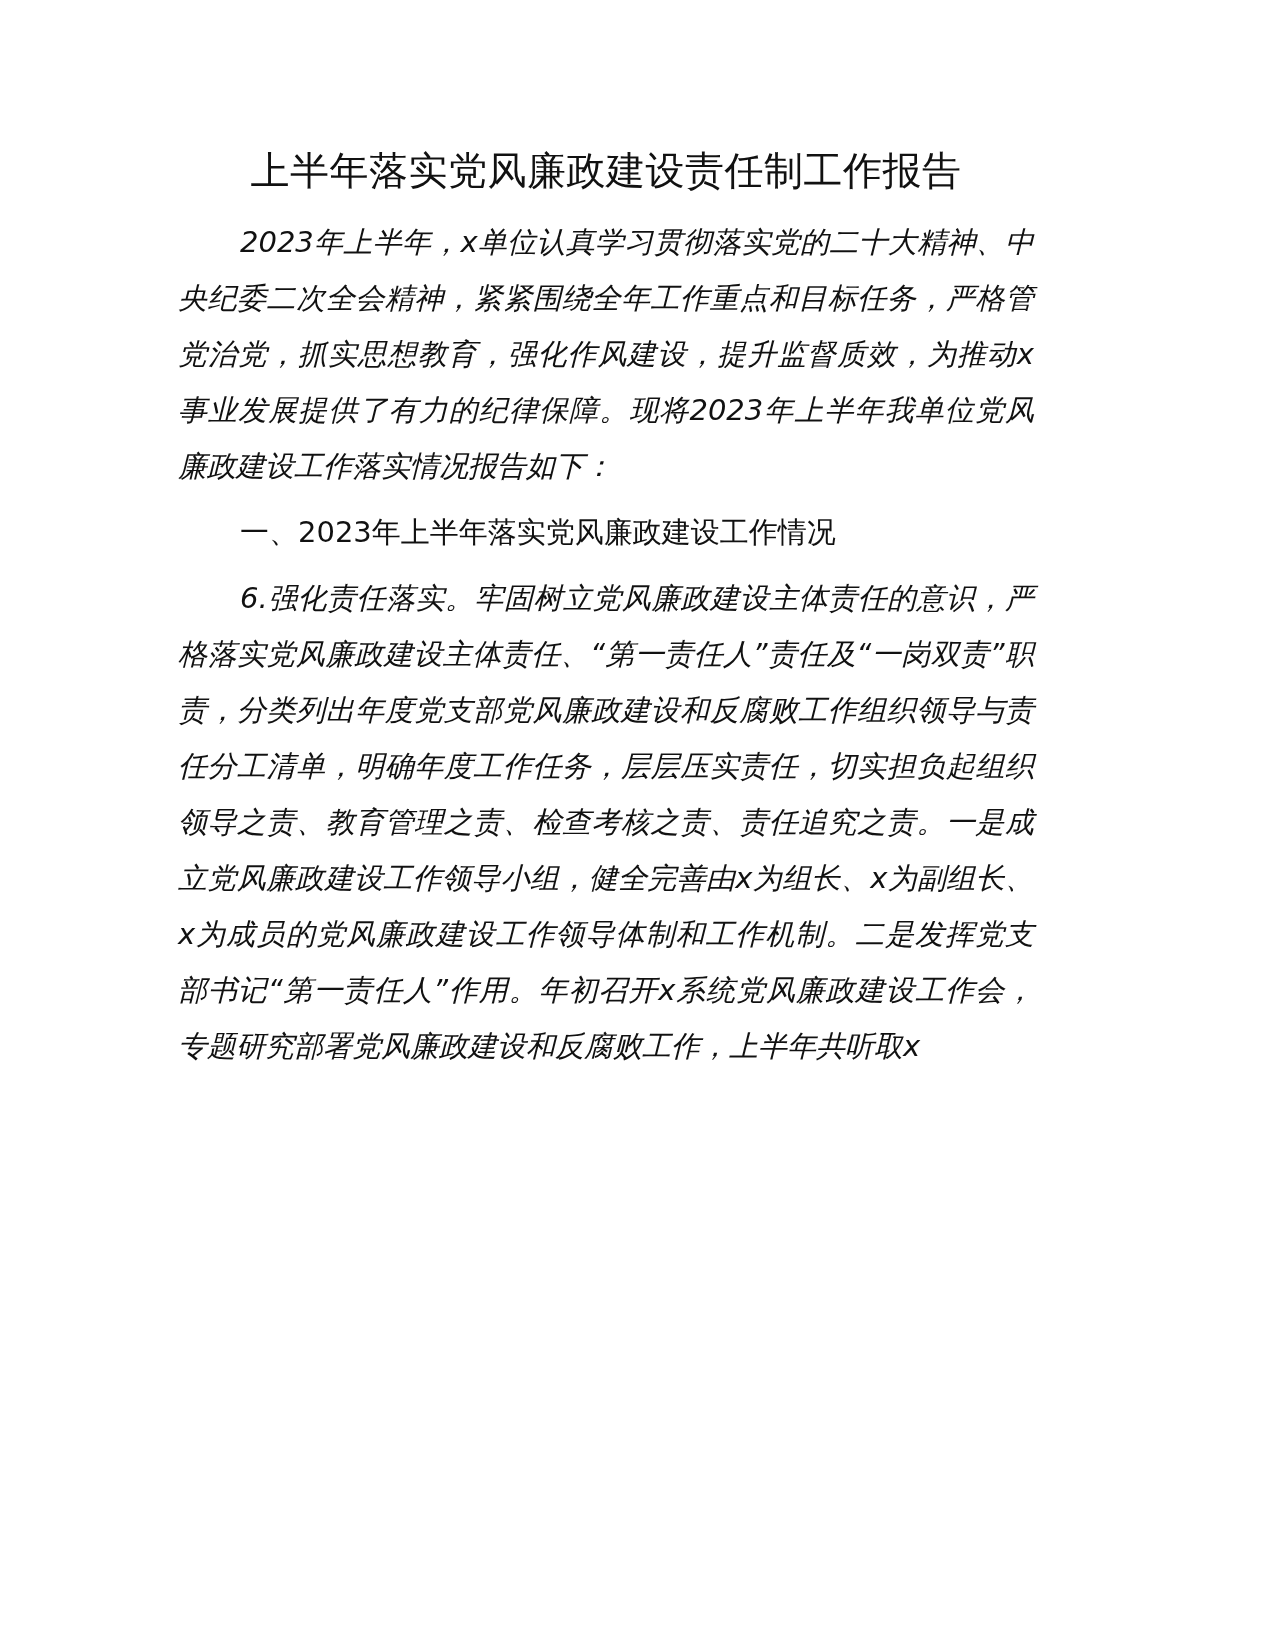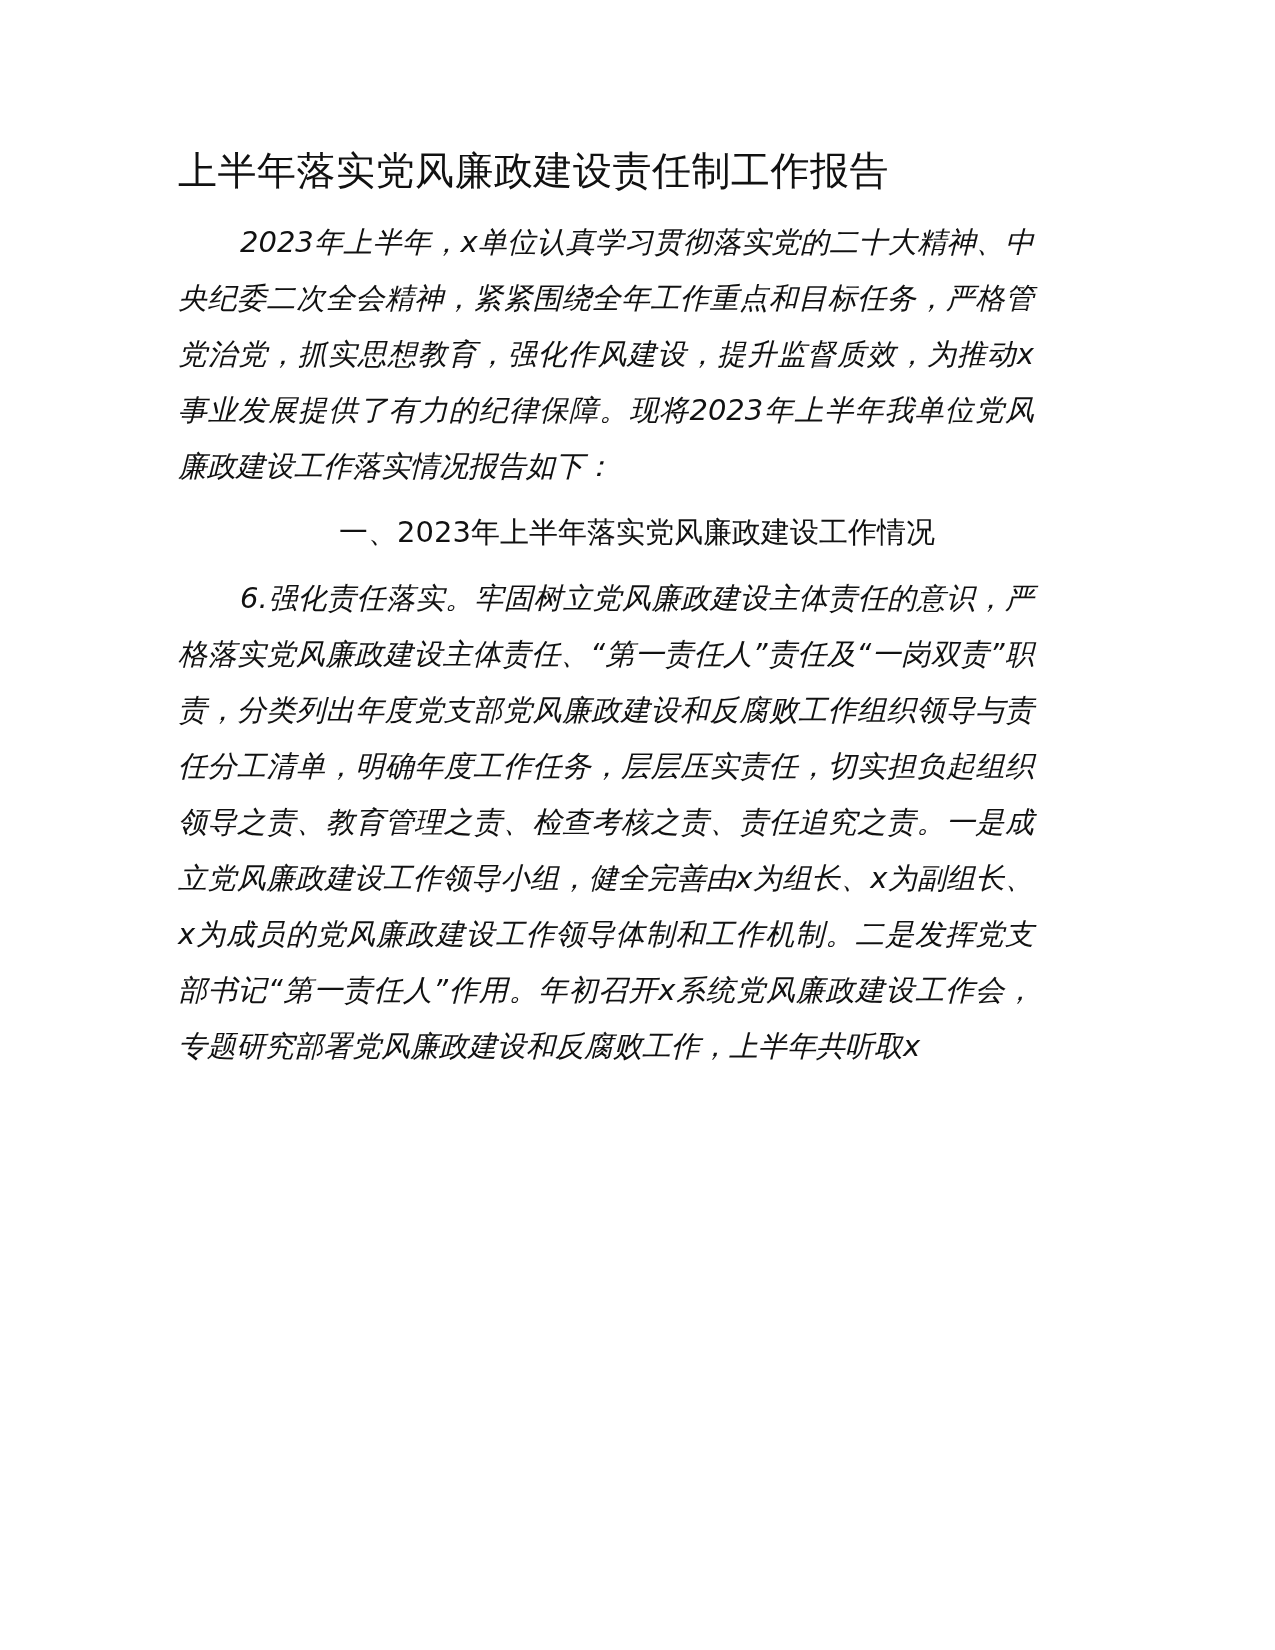--- a/index.html
+++ b/index.html
@@ -15,20 +15,21 @@
     font-family: "DejaVu Sans", "Liberation Sans", sans-serif;
     color: #111111;
   }
   .page {
     position: absolute;
     left: 178px;
     top: 140px;
     width: 856px;
   }
   .title {
+    text-align: center;
     font-size: 39px;
     line-height: 62px;
     margin: 0 0 12px 0;
     font-weight: normal;
     letter-spacing: 0.5px;
   }
   .para {
     font-size: 29px;
     line-height: 56px;
     margin: 0 0 10px 0;
@@ -36,21 +37,20 @@
     text-align: justify;
     text-align-last: left;
     word-break: break-all;
     font-style: italic;
   }
   .heading {
     font-size: 29px;
     line-height: 56px;
     margin: 0 0 10px 0;
     text-indent: 62px;
-    text-align: center;
   }
 </style>
 </head>
 <body>
 
 <div class="page">
   <h1 class="title">上半年落实党风廉政建设责任制工作报告</h1>
   <p class="para">2023年上半年，x单位认真学习贯彻落实党的二十大精神、中央纪委二次全会精神，紧紧围绕全年工作重点和目标任务，严格管党治党，抓实思想教育，强化作风建设，提升监督质效，为推动x事业发展提供了有力的纪律保障。现将2023年上半年我单位党风廉政建设工作落实情况报告如下：</p>
   <p class="heading">一、2023年上半年落实党风廉政建设工作情况</p>
   <p class="para">6.强化责任落实。牢固树立党风廉政建设主体责任的意识，严格落实党风廉政建设主体责任、“第一责任人”责任及“一岗双责”职责，分类列出年度党支部党风廉政建设和反腐败工作组织领导与责任分工清单，明确年度工作任务，层层压实责任，切实担负起组织领导之责、教育管理之责、检查考核之责、责任追究之责。一是成立党风廉政建设工作领导小组，健全完善由x为组长、x为副组长、x为成员的党风廉政建设工作领导体制和工作机制。二是发挥党支部书记“第一责任人”作用。年初召开x系统党风廉政建设工作会，专题研究部署党风廉政建设和反腐败工作，上半年共听取x</p>

